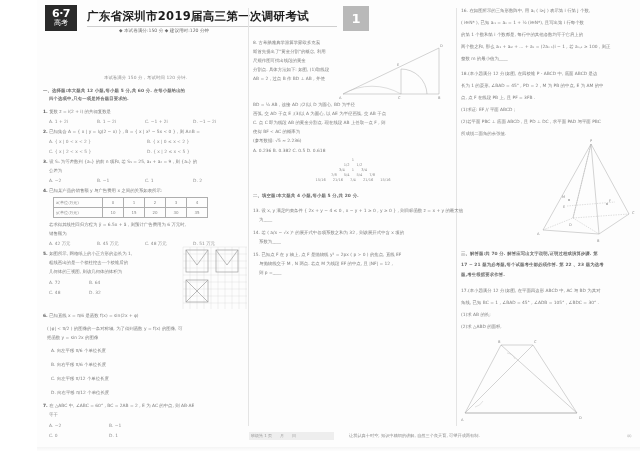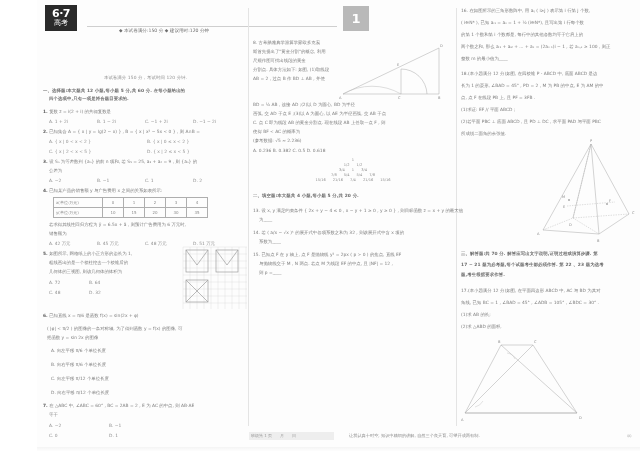--- a/index.html
+++ b/index.html
@@ -75,20 +75,21 @@
 </head>
 <body>
 
 <div class="page">
 
   <div class="hdr">
     <div class="logo">
       <div class="l1">6·7</div>
       <div class="l2">高考</div>
     </div>
+    <div class="hdr-title">广东省深圳市2019届高三第一次调研考试</div>
     <div class="hdr-rule"></div>
     <div class="hdr-meta">◆ 本试卷满分:150 分   ◆ 建议用时:120 分钟</div>
     <div class="pagebadge">1</div>
   </div>
 
   <div class="vline" style="left:211px"></div>
   <div class="vline" style="left:419px"></div>
 
   <div class="col" id="colL">
 

